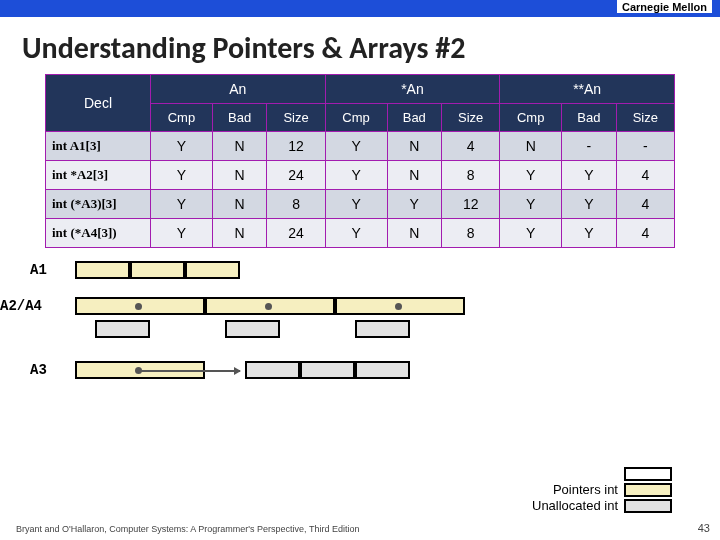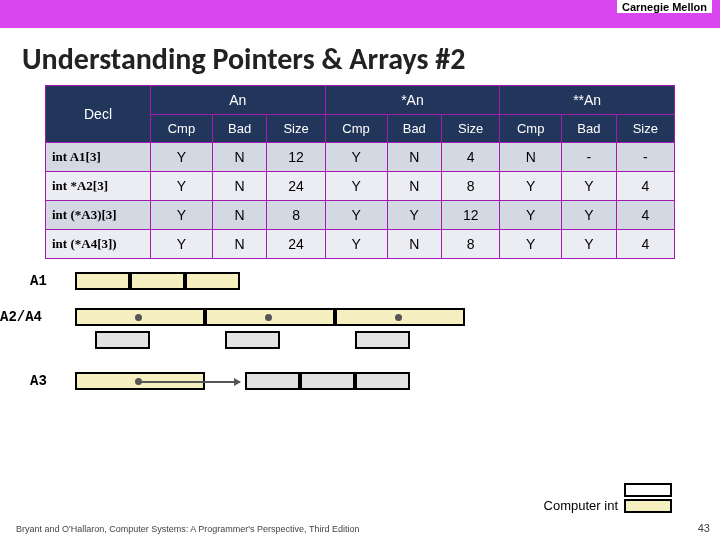--- a/index.html
+++ b/index.html
@@ -5,22 +5,22 @@
   * { box-sizing: border-box; margin: 0; padding: 0; }
   body {
     width: 720px;
     height: 540px;
     font-family: "Segoe UI", Arial, sans-serif;
     background: #fff;
     position: relative;
     overflow: hidden;
   }
   .topbar {
-    height: 28px;
-    background: #d946ef;
+    height: 17px;
+    background: #1d4ed8;
     position: relative;
     padding-left: 12px;
   }
   .brand {
     position: absolute;
     right: 8px;
     top: 0;
     font-size: 11px;
     font-weight: bold;
     color: #000;
@@ -238,19 +238,23 @@
   <div class="box unallocint" style="left:355px;top:103px;width:55px"></div>
   <div class="dot" style="left:135px;top:109px"></div>
   <div class="arrow" style="left:140px;top:112px;width:100px"></div>
 </div>
 
 <div class="legend">
   <div class="row">
       <div class="sw up"></div>
     </div>
   <div class="row">
-      <span>Computer int</span>
+      <span>Pointers int</span>
       <div class="sw ai"></div>
     </div>
+  <div class="row">
+      <span>Unallocated int</span>
+      <div class="sw ui"></div>
+    </div>
 </div>
 
 <div class="footer">Bryant and O'Hallaron, Computer Systems: A Programmer's Perspective, Third Edition</div>
 <div class="pagenum">43</div>
 
 </body></html>

